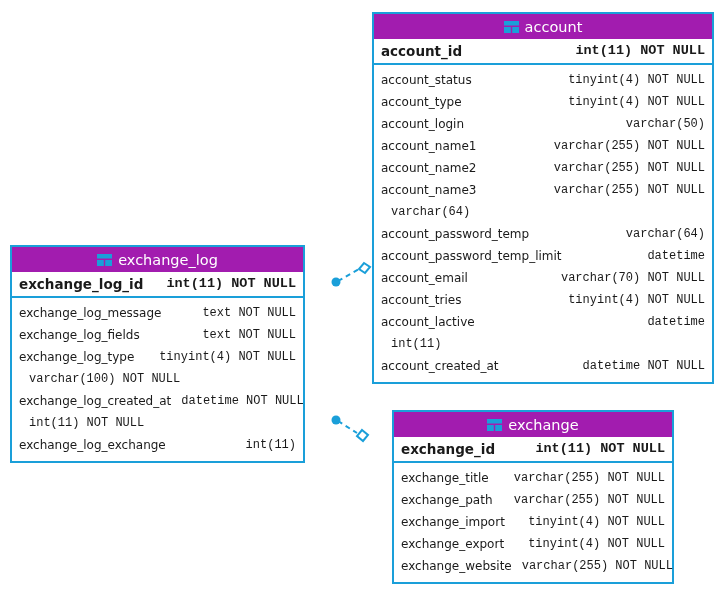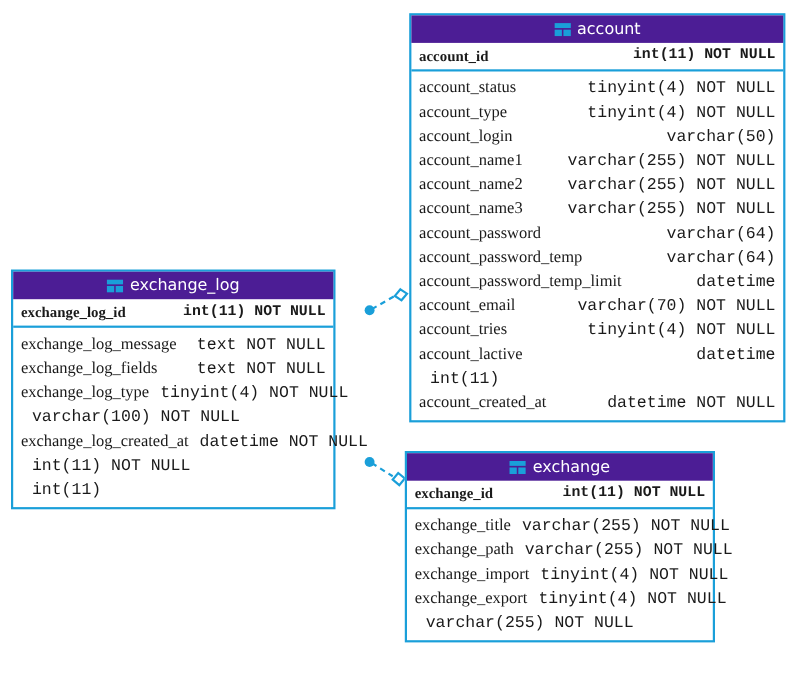--- a/index.html
+++ b/index.html
@@ -13,21 +13,21 @@
   .canvas{position:absolute;left:0;top:0;width:726px;height:612px;}
 
   
   .entity{
     position:absolute;
     background:#ffffff;
     border:2px solid #1a9fd9;
     box-sizing:border-box;
   }
   .ent-header{
-    background:#4c1d95;
+    background:#a21caf;
     color:#ffffff;
     height:25px;
     display:flex;
     align-items:center;
     justify-content:center;
     gap:6px;
     font-size:14.5px;
     box-sizing:border-box;
   }
   .tbl-icon{
@@ -48,26 +48,26 @@
     height:26px;
   }
   .ent-pk .ftype{font-weight:bold;}
   .ent-fields{padding:4px 0 5px 0;}
   .frow{
     display:flex;
     align-items:center;
     justify-content:space-between;
     padding:0 7px;
     height:22px;
-    font-size:15px;
+    font-size:12px;
     color:#1a1a1a;
     box-sizing:border-box;
     white-space:nowrap;
   }
-  .fname{text-align:left;font-family:Liberation Serif, serif;}
+  .fname{text-align:left;}
   .ftype{text-align:right;padding-left:10px;font-family:Liberation Mono, monospace;}
 
   
   .conn{position:absolute;left:0;top:0;width:726px;height:612px;pointer-events:none;}
 </style>
 </head>
 <body>
 
 <div class="canvas">
 
@@ -116,20 +116,21 @@
         <span class="ftype">varchar(100) NOT NULL</span>
       </div>
       <div class="frow">
         <span class="fname">exchange_log_created_at</span>
         <span class="ftype">datetime NOT NULL</span>
       </div>
       <div class="frow">
         <span class="ftype">int(11) NOT NULL</span>
       </div>
       <div class="frow">
+        <span class="fname">exchange_log_exchange</span>
         <span class="ftype">int(11)</span>
       </div>
     </div>
   </div>
 
   <div class="entity" style="left:372px;top:12px;width:342px;">
     <div class="ent-header">
       <svg class="tbl-icon" viewBox="0 0 15 12">
         <rect x="0" y="0" width="15" height="4.5" fill="#1a9fd9"></rect>
         <rect x="0" y="6" width="6.8" height="6" fill="#1a9fd9"></rect>
@@ -160,21 +161,20 @@
       </div>
       <div class="frow">
         <span class="fname">account_name2</span>
         <span class="ftype">varchar(255) NOT NULL</span>
       </div>
       <div class="frow">
         <span class="fname">account_name3</span>
         <span class="ftype">varchar(255) NOT NULL</span>
       </div>
       <div class="frow">
-        <span class="fname">account_password</span>
         <span class="ftype">varchar(64)</span>
       </div>
       <div class="frow">
         <span class="fname">account_password_temp</span>
         <span class="ftype">varchar(64)</span>
       </div>
       <div class="frow">
         <span class="fname">account_password_temp_limit</span>
         <span class="ftype">datetime</span>
       </div>
@@ -193,21 +193,21 @@
       <div class="frow">
         <span class="ftype">int(11)</span>
       </div>
       <div class="frow">
         <span class="fname">account_created_at</span>
         <span class="ftype">datetime NOT NULL</span>
       </div>
     </div>
   </div>
 
-  <div class="entity" style="left:368px;top:410px;width:282px;">
+  <div class="entity" style="left:392px;top:410px;width:282px;">
     <div class="ent-header">
       <svg class="tbl-icon" viewBox="0 0 15 12">
         <rect x="0" y="0" width="15" height="4.5" fill="#1a9fd9"></rect>
         <rect x="0" y="6" width="6.8" height="6" fill="#1a9fd9"></rect>
         <rect x="8.2" y="6" width="6.8" height="6" fill="#1a9fd9"></rect>
       </svg>
       <span>exchange</span>
     </div>
     <div class="ent-pk">
       <span class="fname">exchange_id</span>
@@ -224,18 +224,19 @@
       </div>
       <div class="frow">
         <span class="fname">exchange_import</span>
         <span class="ftype">tinyint(4) NOT NULL</span>
       </div>
       <div class="frow">
         <span class="fname">exchange_export</span>
         <span class="ftype">tinyint(4) NOT NULL</span>
       </div>
       <div class="frow">
+        <span class="fname">exchange_website</span>
         <span class="ftype">varchar(255) NOT NULL</span>
       </div>
     </div>
   </div>
 
 </div>
 
 </body></html>

